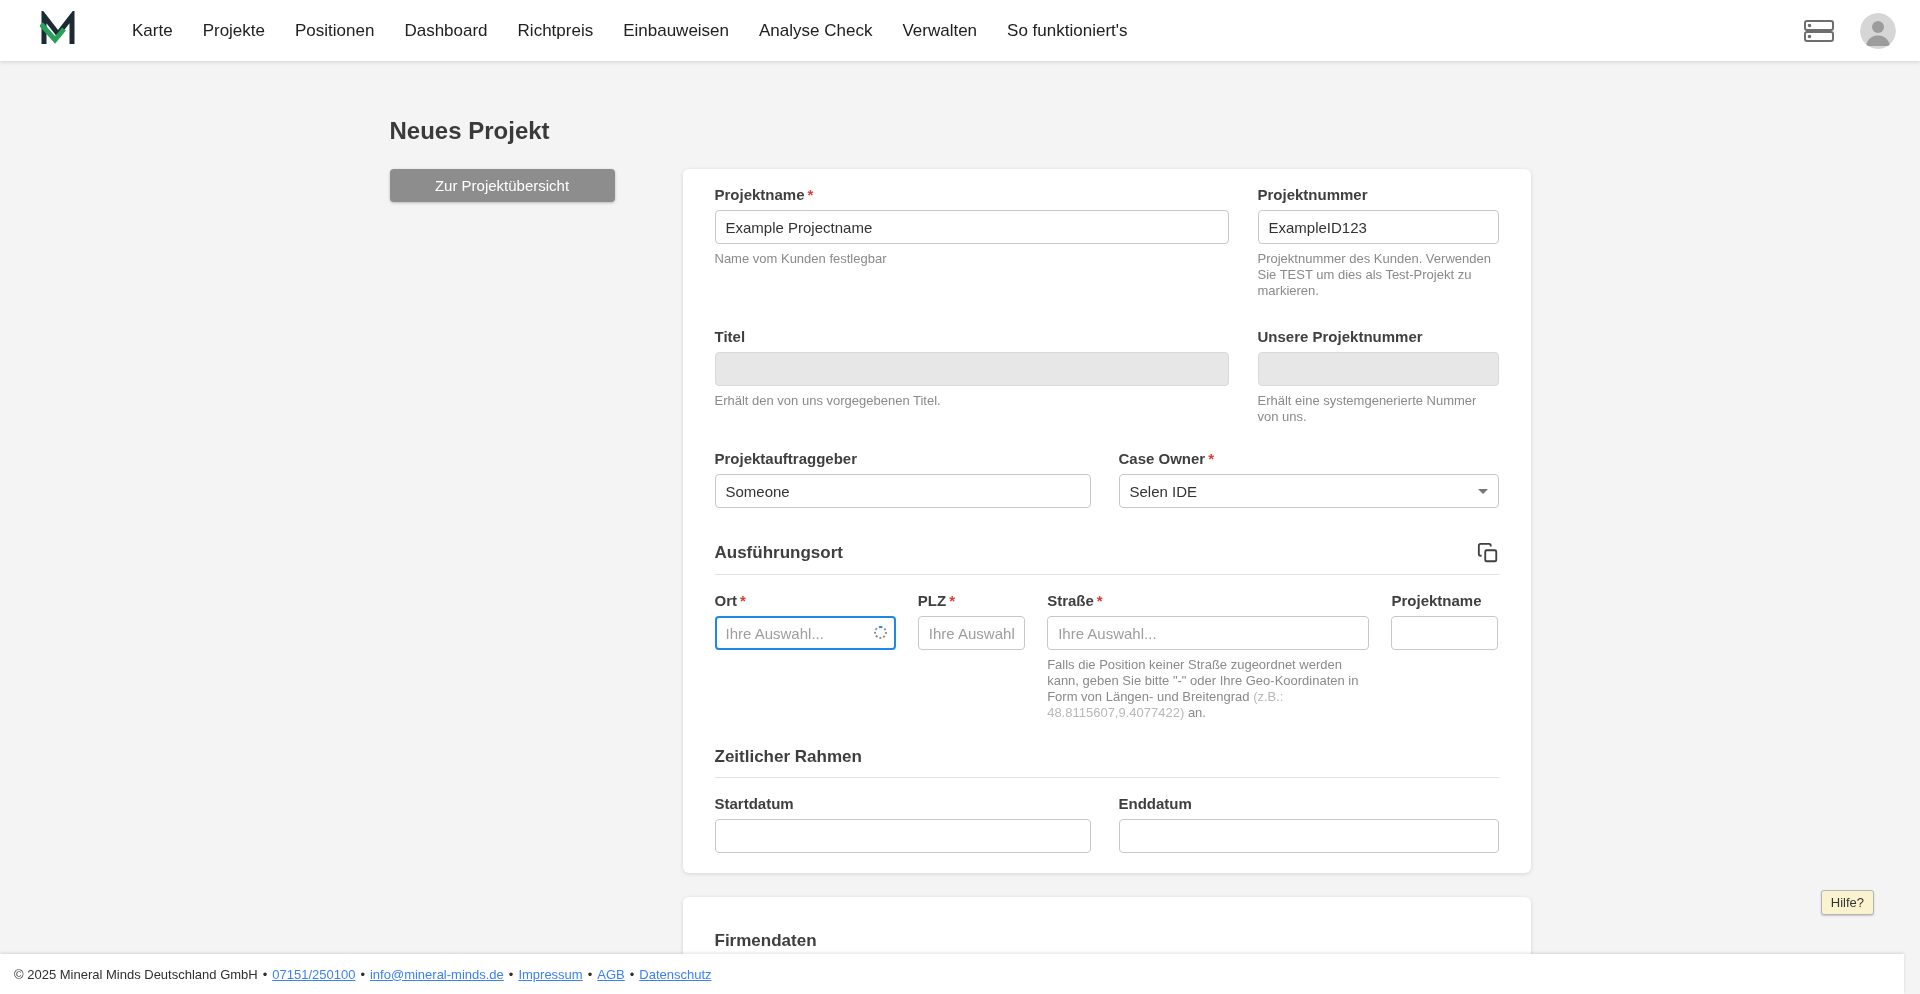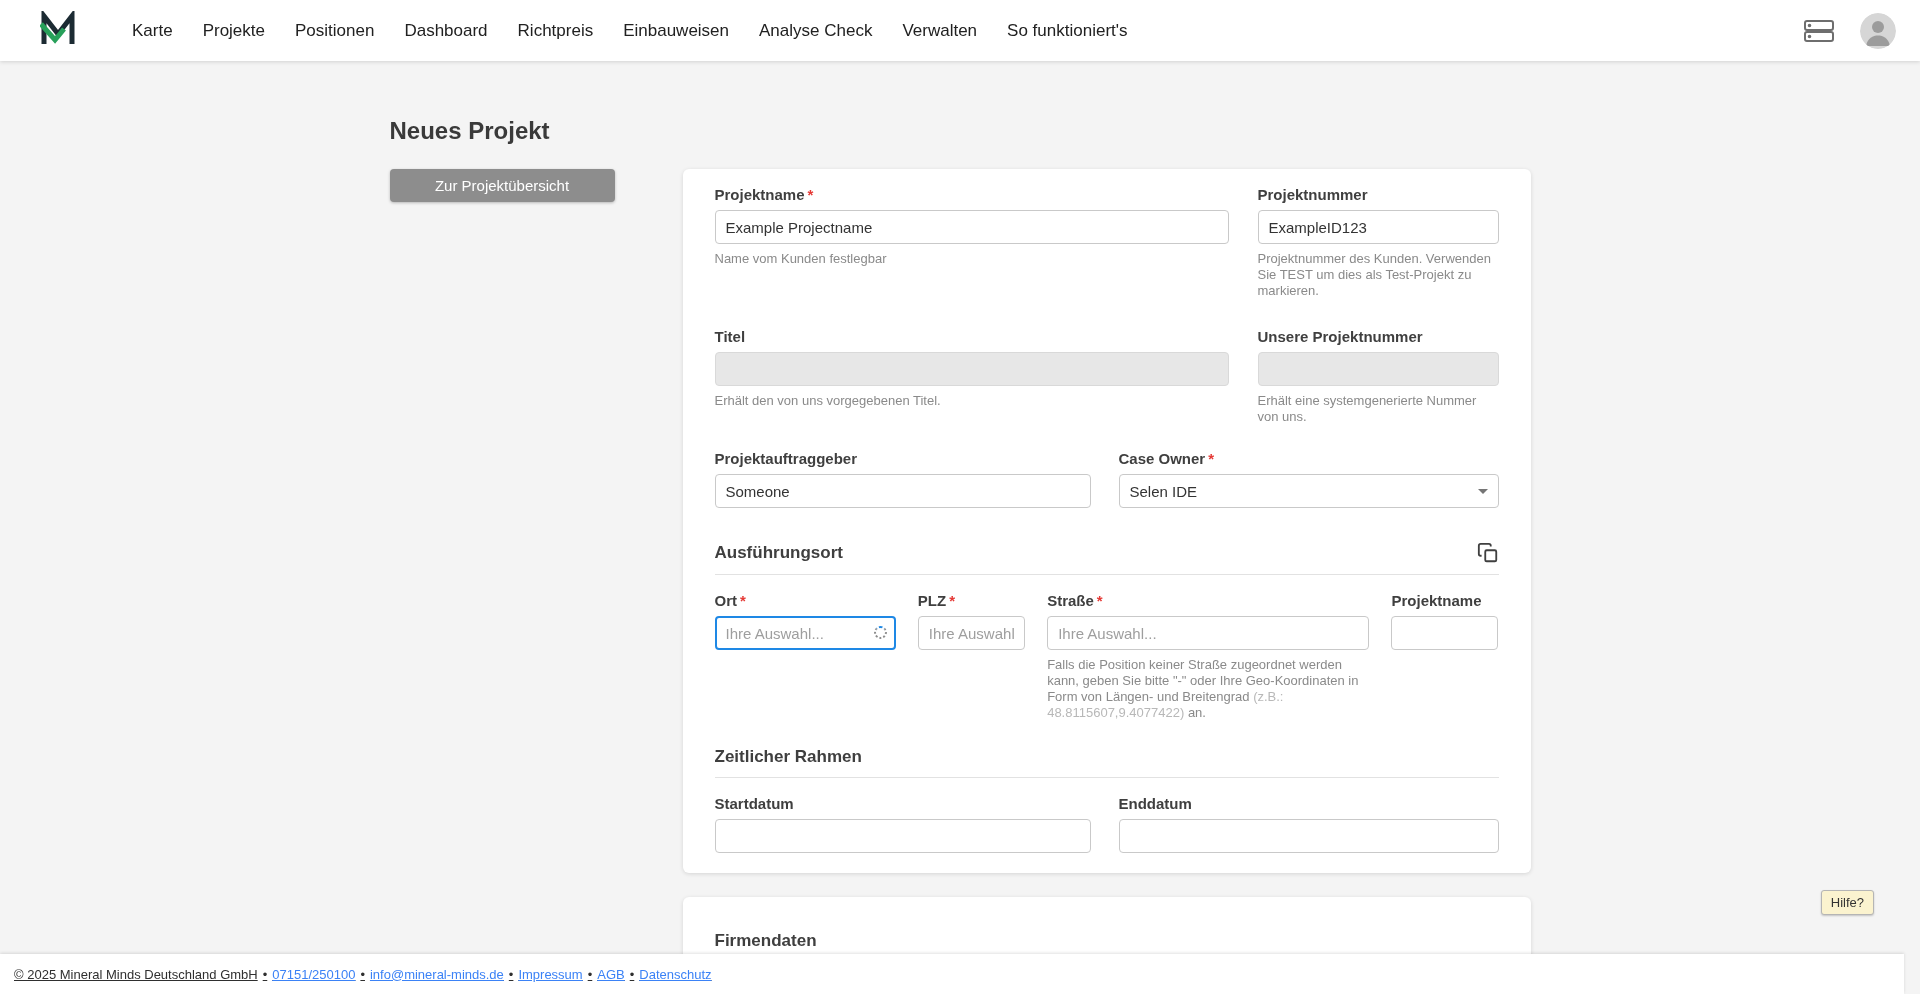--- a/index.html
+++ b/index.html
@@ -122,21 +122,21 @@
     font-size: 13px; color: #333; padding: 4px 9px;
     cursor: pointer; box-shadow: 0 1px 2px rgba(0,0,0,0.2);
     font-family: inherit;
   }
 
   
   .footer {
     position: absolute; bottom: 0; left: 0; right: 16px; height: 40px;
     background: #fff; box-shadow: 0 -1px 3px rgba(0,0,0,0.12);
     display: flex; align-items: center; justify-content: space-between;
-    padding: 0 14px; font-size: 13px; color: #2f2f2f; z-index: 5; text-decoration: underline;
+    padding: 0 14px; font-size: 13px; color: #2f2f2f; z-index: 5;
   }
   .footer-left { display: flex; align-items: center; gap: 5px; white-space: nowrap; }
   .footer a { color: #3b82f6; text-decoration: underline; cursor: pointer; text-align: right; }
   .footer .sep { color: #2f2f2f; }
   .footer-right { white-space: nowrap; }
   .footer-right b { font-weight: bold; }
 </style>
 </head>
 <body>
 

